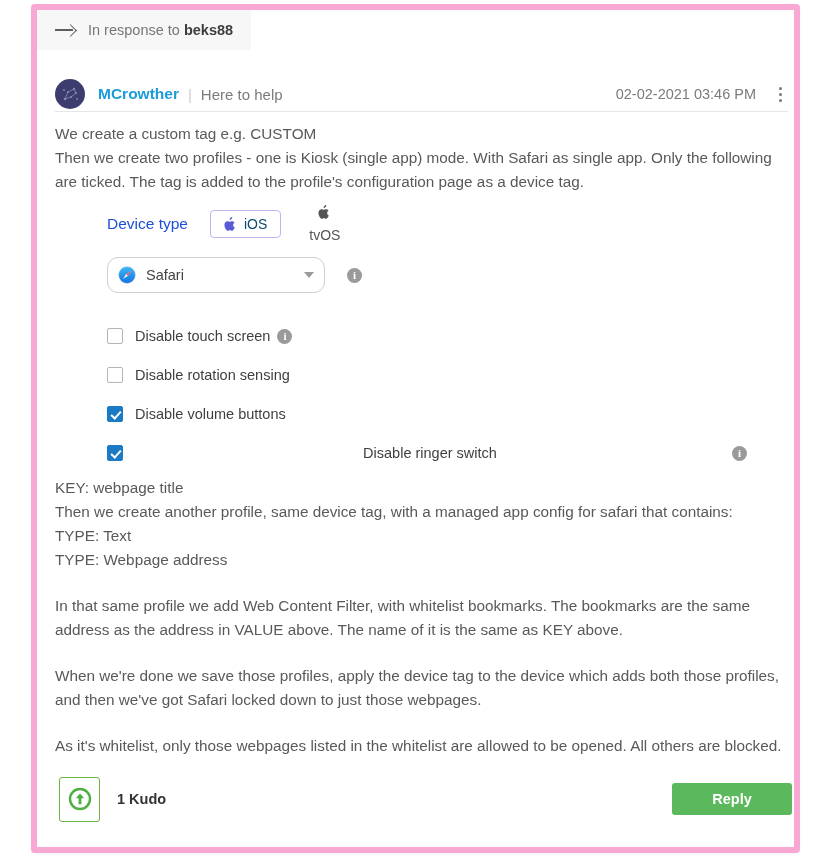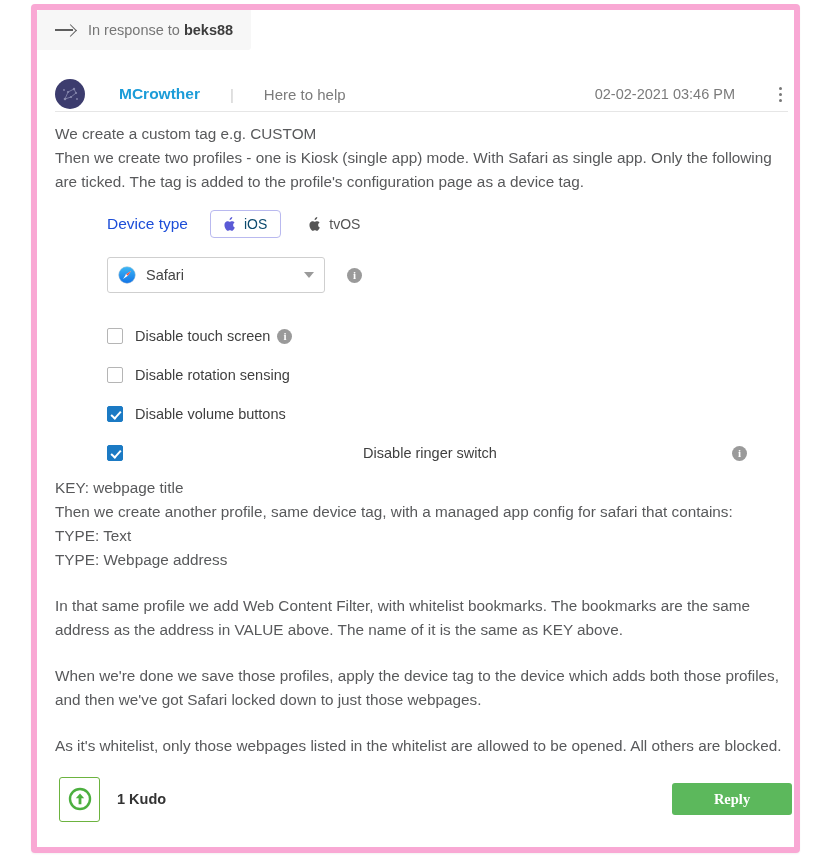--- a/index.html
+++ b/index.html
@@ -81,21 +81,20 @@
 
   
   .author-row {
     position: absolute;
     left: 18px;
     top: 62px;
     width: 733px;
     height: 44px;
     display: flex;
     align-items: center;
-    gap: 21px;
   }
   .avatar {
     width: 30px; height: 30px;
     border-radius: 50%;
     background: #3c3c6e;
     position: relative;
     overflow: hidden;
     flex: 0 0 auto;
   }
   .avatar .glyph {
@@ -194,38 +193,38 @@
     color: #0c4a6e;
     border: 1px solid transparent;
     border-radius: 4px;
     background: transparent;
     cursor: pointer;
   }
   .seg.selected {
     border-color: #b9b9ef;
     background: #ffffff;
   }
-  .seg.unselected { color: #555555; margin-left: 14px; }
+  .seg.unselected { color: #555555; margin-left: 14px; flex-direction: column; }
   .apple {
     width: 13px; height: 15px;
     flex: 0 0 auto;
     display: inline-block;
   }
 
   .select-row {
     display: flex;
     align-items: center;
     margin-top: 17px;
   }
   .select {
     width: 218px;
     height: 36px;
     box-sizing: border-box;
     border: 1px solid #cfcfcf;
-    border-radius: 3px;
+    border-radius: 11px;
     background: #fff;
     display: flex;
     align-items: center;
     padding: 0 10px;
     cursor: pointer;
   }
   .safari-icon {
     width: 18px; height: 18px;
     border-radius: 50%;
     flex: 0 0 auto;
@@ -328,21 +327,21 @@
     margin-left: auto;
     min-width: 120px;
     height: 32px;
     padding: 0 18px;
     background: #5cb85c;
     border: none;
     border-radius: 3px;
     color: #fff;
     font-size: 14.5px;
     font-weight: bold;
-    font-family: Liberation Serif, serif;
+    font-family: Liberation Sans, sans-serif;
     cursor: pointer;
   }
 </style>
 </head>
 <body>
 
 <div id="page">
   <div class="card">
 
     <div class="resp-banner">

